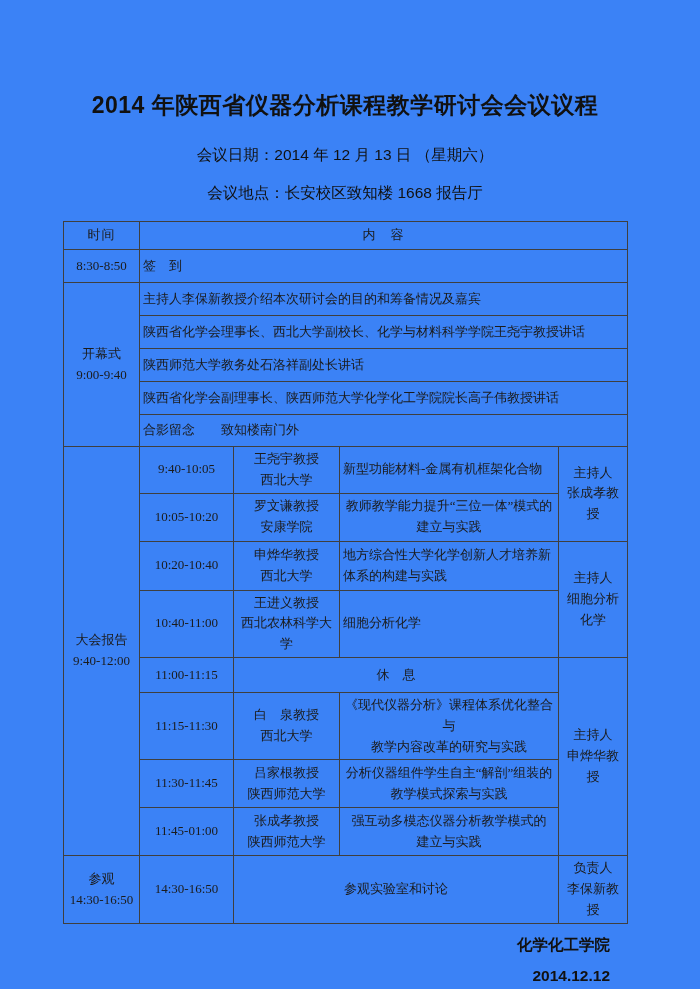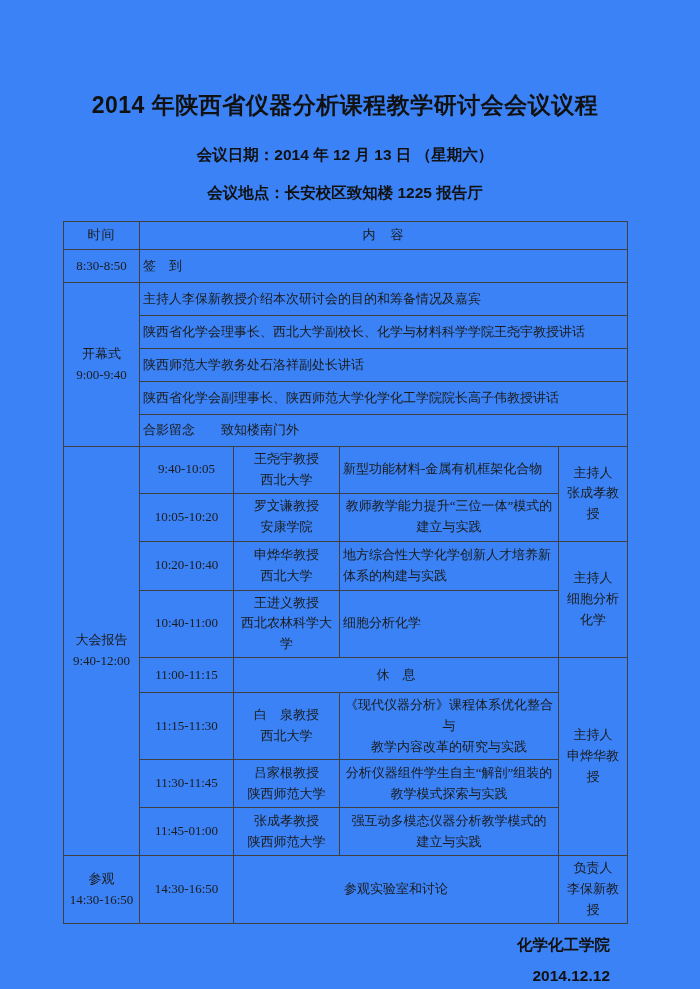--- a/index.html
+++ b/index.html
@@ -9,21 +9,21 @@
     font-family:"Liberation Serif","DejaVu Serif",serif;
     color:#1b1b1b;
   }
   .title{
     font-family:"Liberation Sans","DejaVu Sans",sans-serif;
     font-weight:bold;font-size:23px;text-align:center;
     margin:0 0 24px 0;color:#111;letter-spacing:0.5px;
   }
   .subline{
     font-family:"Liberation Sans","DejaVu Sans",sans-serif;
-    font-weight:bold;font-size:15.5px;text-align:center;
+    font-weight:normal;font-size:15.5px;text-align:center;
     margin:0 0 17px 0;color:#111;
   }
   table.agenda{
     border-collapse:collapse;table-layout:fixed;width:564px;
   }
   table.agenda td{
     border:1px solid #3f3f3f;
     font-size:13px;line-height:1.6;color:#1b1b1b;
     vertical-align:middle;padding:2px 3px;box-sizing:border-box;
     overflow:hidden;
@@ -41,21 +41,21 @@
   }
   .footer p{margin:11px 17px 0 0;font-size:15.5px;}
 </style>
 </head>
 <body>
 
 <div class="page">
 
   <h1 class="title">2014 年陕西省仪器分析课程教学研讨会会议议程</h1>
   <p class="subline">会议日期：2014 年 12 月 13 日 （星期六）</p>
-  <p class="subline">会议地点：长安校区致知楼 1225 报告厅</p>
+  <p class="subline">会议地点：长安校区致知楼 1668 报告厅</p>
 
   <table class="agenda">
     <colgroup>
       <col style="width:76px">
         <col style="width:94px">
         <col style="width:106px">
         <col style="width:219px">
         <col style="width:69px">
     </colgroup>
     <tbody>

